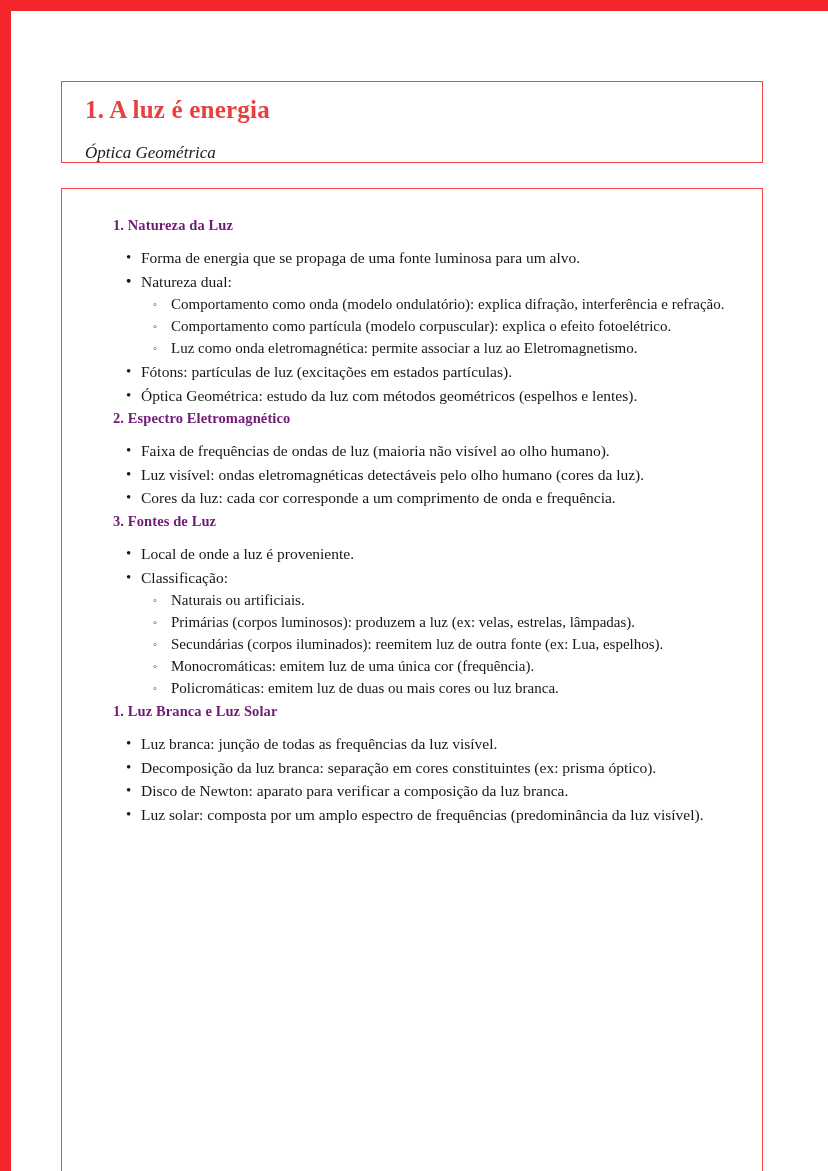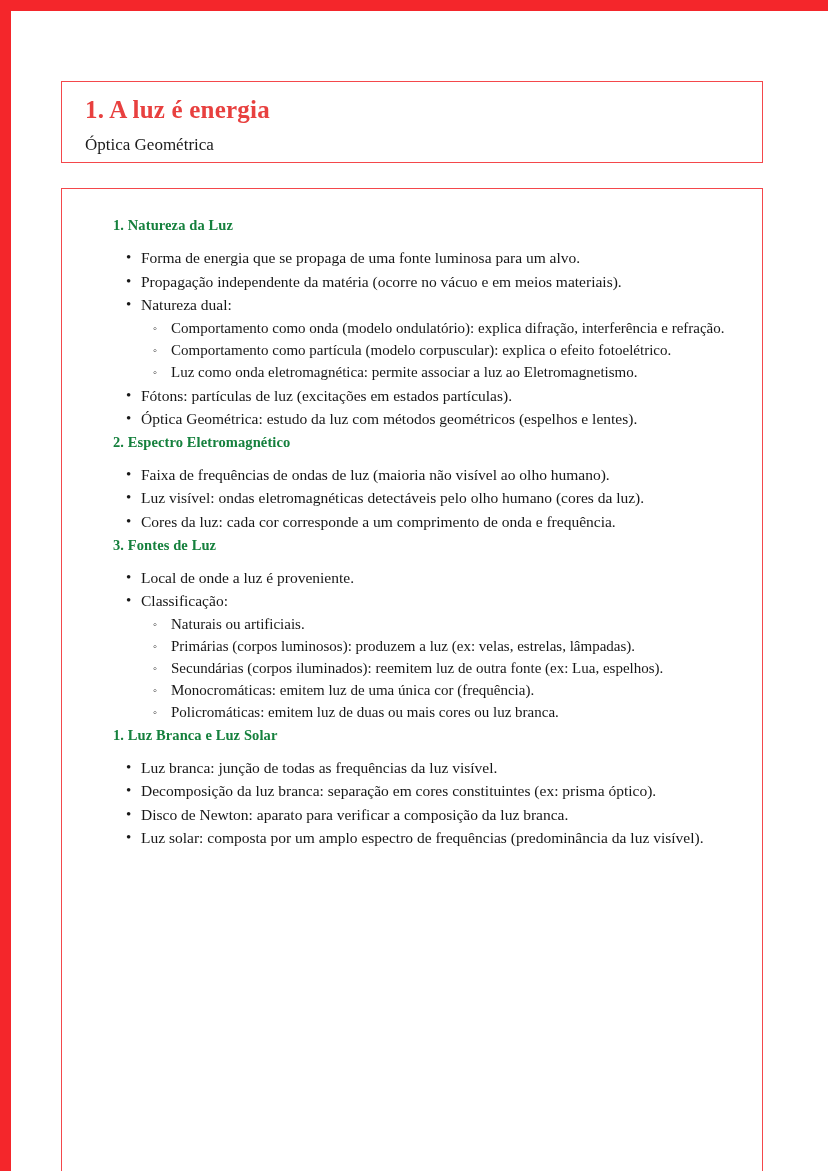--- a/index.html
+++ b/index.html
@@ -54,44 +54,45 @@
     top: 14px;
     font-family: "Liberation Serif", serif;
     font-size: 25px;
     font-weight: bold;
     color: #e8403f;
     letter-spacing: 0.2px;
   }
   .doc-subtitle {
     position: absolute;
     left: 23px;
-    top: 53px;
+    top: 61px;
     font-family: "Liberation Serif", serif;
     font-size: 17px;
     color: #1b1b1b;
+    font-style: italic;
   }
   .content-box {
     position: absolute;
     left: 50px;
     top: 177px;
     width: 702px;
     height: 983px;
     border: 1px solid #f4474b;
     border-bottom: none;
     box-sizing: border-box;
     padding: 28px 30px 0 30px;
   }
   .section {
     margin-bottom: 4px;
   }
   h2.section-heading {
     font-family: "Liberation Serif", serif;
     font-size: 14.5px;
     font-weight: bold;
-    color: #15803d;
+    color: #701a75;
     margin: 0 0 14px 21px;
     letter-spacing: 0.1px;
   }
   .section + .section h2.section-heading {
   }
   ul.level1 {
     list-style: none;
     margin: 0 0 0 0;
     padding: 0;
   }
@@ -148,21 +149,21 @@
     <div class="doc-title">1. A luz é energia</div>
     <div class="doc-subtitle">Óptica Geométrica</div>
   </div>
 
   <div class="content-box">
     <div id="sections-root">
         <div class="section">
           <h2 class="section-heading">1. Natureza da Luz</h2>
           <ul class="level1">
             <li class="bullet"><span class="marker">•</span><span class="txt">Forma de energia que se propaga de uma fonte luminosa para um alvo.</span></li>
-            <li class="bullet"><span class="marker">•</span><span class="txt">Propagação independente da matéria (ocorre no vácuo e em meios materiais).</span></li>
+            <li class="bullet"><span class="marker">•</span></li>
             <li class="bullet"><span class="marker">•</span><span class="txt">Natureza dual:</span><ul class="level2">
                 <li class="subbullet"><span class="marker">◦</span><span class="txt">Comportamento como onda (modelo ondulatório): explica difração, interferência e refração.</span></li>
                 <li class="subbullet"><span class="marker">◦</span><span class="txt">Comportamento como partícula (modelo corpuscular): explica o efeito fotoelétrico.</span></li>
                 <li class="subbullet"><span class="marker">◦</span><span class="txt">Luz como onda eletromagnética: permite associar a luz ao Eletromagnetismo.</span></li>
               </ul></li>
             <li class="bullet"><span class="marker">•</span><span class="txt">Fótons: partículas de luz (excitações em estados partículas).</span></li>
             <li class="bullet"><span class="marker">•</span><span class="txt">Óptica Geométrica: estudo da luz com métodos geométricos (espelhos e lentes).</span></li>
           </ul>
         </div>
         <div class="section">

